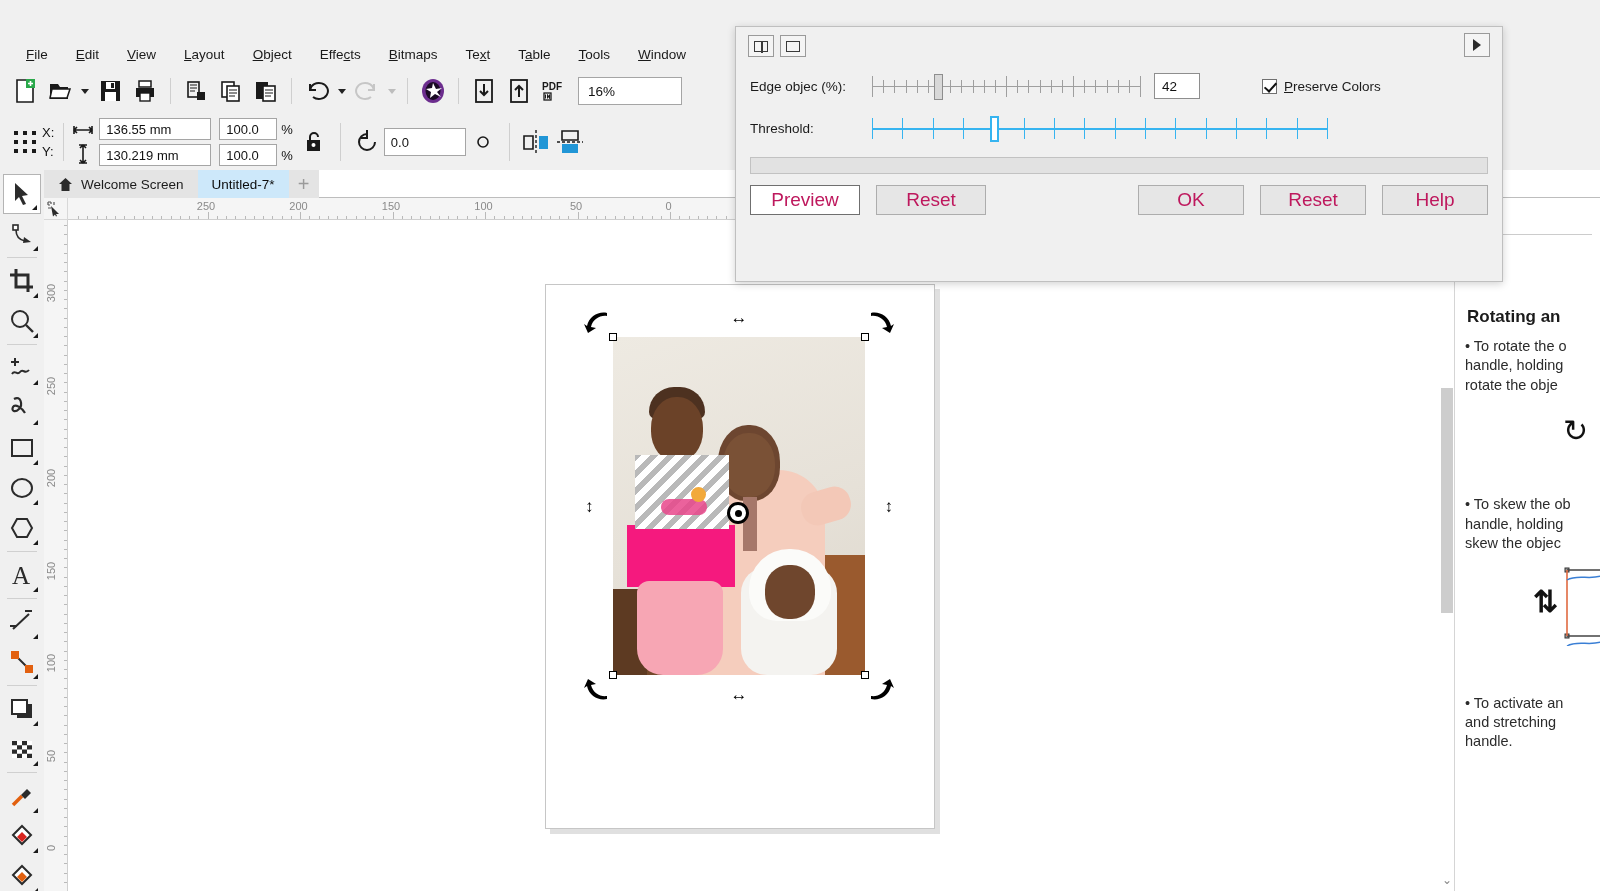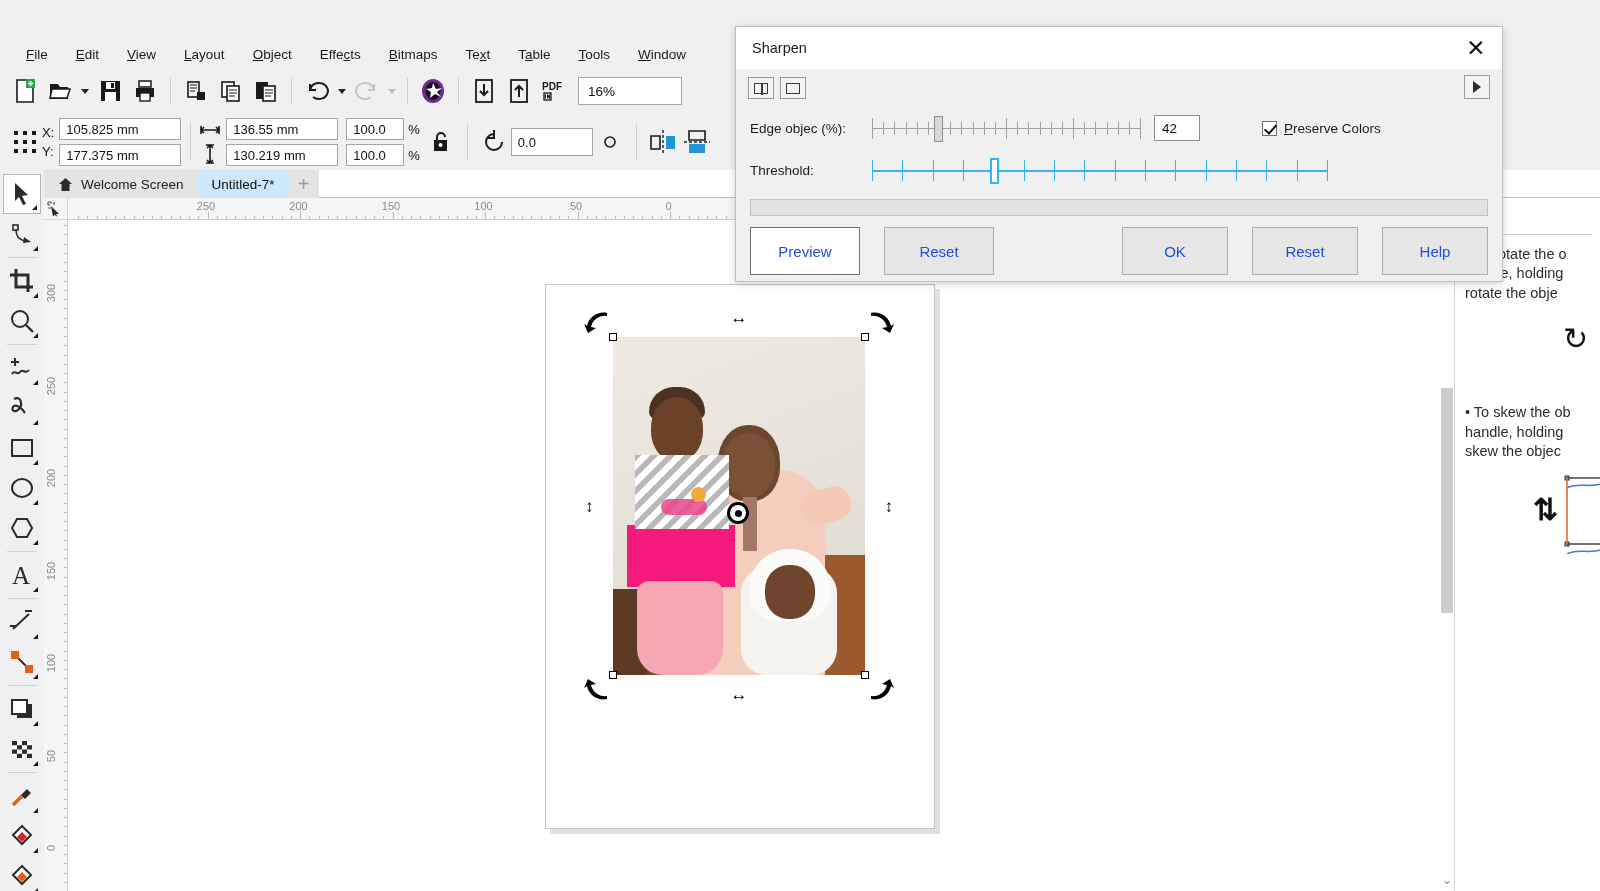--- a/index.html
+++ b/index.html
@@ -287,27 +287,27 @@
     border-right: 2.2px solid #111; border-bottom: 2.2px solid #111; transform: rotate(42deg);
   }
   .chk-lab { font-size: 13.5px; color: #1b1b1b; }
   .chk-lab u { text-decoration: underline; }
 
   .dlg-progress {
     margin: 8px 14px 0 14px; height: 17px; background: #e2e2e2; border: 1px solid #c2c2c2;
   }
   .dlg-buttons { display: flex; align-items: center; padding: 11px 14px 0 14px; }
   .btn {
-    height: 48px; background: #e6e6e6; border: 1px solid #adadad;
-    display: flex; align-items: center; justify-content: center; font-size: 15px; color: #1d4ed8;
+    height: 30px; background: #e6e6e6; border: 1px solid #adadad;
+    display: flex; align-items: center; justify-content: center; font-size: 19px; color: #be185d;
   }
   .btn.w110 { width: 110px; }
   .btn.w105 { width: 106px; }
   .btn.focus { background: #ffffff; border: 1px solid #6f6f6f; }
-  .btn + .btn { margin-left: 24px; }
+  .btn + .btn { margin-left: 16px; }
   .btn-spacer { flex: 1; }
 </style>
 </head>
 <body>
 
 <div id="app">
 
 
   <div class="menubar">
     <div class="menu-item"><u>F</u><span>ile</span></div>
@@ -441,24 +441,20 @@
             <rect x="2" y="20" width="4" height="4"></rect>
             <rect x="11" y="20" width="4" height="4"></rect>
             <rect x="20" y="20" width="4" height="4"></rect>
           </g>
         </svg>
     </div>
     <div class="xy-group">
       <div class="xy-labels">
         <span>X:</span>
         <span>Y:</span>
-      </div>
-      <div class="col2">
-        <div class="fld w120">105.825 mm</div>
-        <div class="fld w120">177.375 mm</div>
       </div>
     </div>
     <div class="pb-sep"></div>
     <div class="col2">
       <svg width="20" height="20" viewBox="0 0 20 20">
           <path d="M1 10h18M1 6v8M19 6v8M4 7l-3 3 3 3M16 7l3 3-3 3" stroke="#1a1a1a" stroke-width="1.6" fill="none"></path>
         </svg>
       <svg width="20" height="20" viewBox="0 0 20 20">
           <path d="M10 1v18M6 1h8M6 19h8M7 4l3-3 3 3M7 16l3 3 3-3" stroke="#1a1a1a" stroke-width="1.6" fill="none"></path>
         </svg>
@@ -962,47 +958,47 @@
   </div>
 
   <div class="docker">
     <div class="docker-scroll">
       <div class="docker-thumb"></div>
       <div class="docker-bottom-arrow">⌄</div>
     </div>
     <div class="docker-body">
       <div class="docker-title">ts</div>
       <div class="docker-rule"></div>
+      <div class="hint-h">Rotating an</div>
       <div class="hint-p" style="white-space:pre-line">• To rotate the o
 handle, holding
 rotate the obje</div>
       <div class="hint-fig">
         <div class="rot-glyph">↻</div>
       </div>
       <div class="hint-p" style="white-space:pre-line">• To skew the ob
 handle, holding
 skew the objec</div>
       <div class="hint-fig" style="height:130px">
         <div class="skew-glyph">⇅</div>
         <svg class="skew-box" viewBox="0 0 70 84">
           <rect x="6" y="6" width="4" height="4" fill="#9a9a9a" stroke="#333"></rect>
           <rect x="6" y="72" width="4" height="4" fill="#9a9a9a" stroke="#333"></rect>
           <path d="M8 8h56M8 74h56" stroke="#444" stroke-width="1.4"></path>
           <path d="M8 8v66" stroke="#e06a40" stroke-width="1.6"></path>
           <path d="M8 18c10-6 22 0 34-4M8 84c10-6 22 0 34-4" stroke="#3a7fd5" stroke-width="1.4" fill="none"></path>
         </svg>
       </div>
+      <div class="hint-p" style="white-space:pre-line">• To activate an
+and stretching
+handle.</div>
     </div>
   </div>
 
   <div class="dialog">
-    <div class="dlg-title">
-      <span>Sharpen</span>
-      <div class="dlg-close">✕</div>
-    </div>
 
     <div class="dlg-toolrow">
       <div class="pv-btn">
           <span class="pv-ico1"></span>
         </div>
       <div class="pv-btn">
           <span class="pv-ico2"></span>
         </div>
       <div class="dlg-expander">
           <span class="tri"></span>

